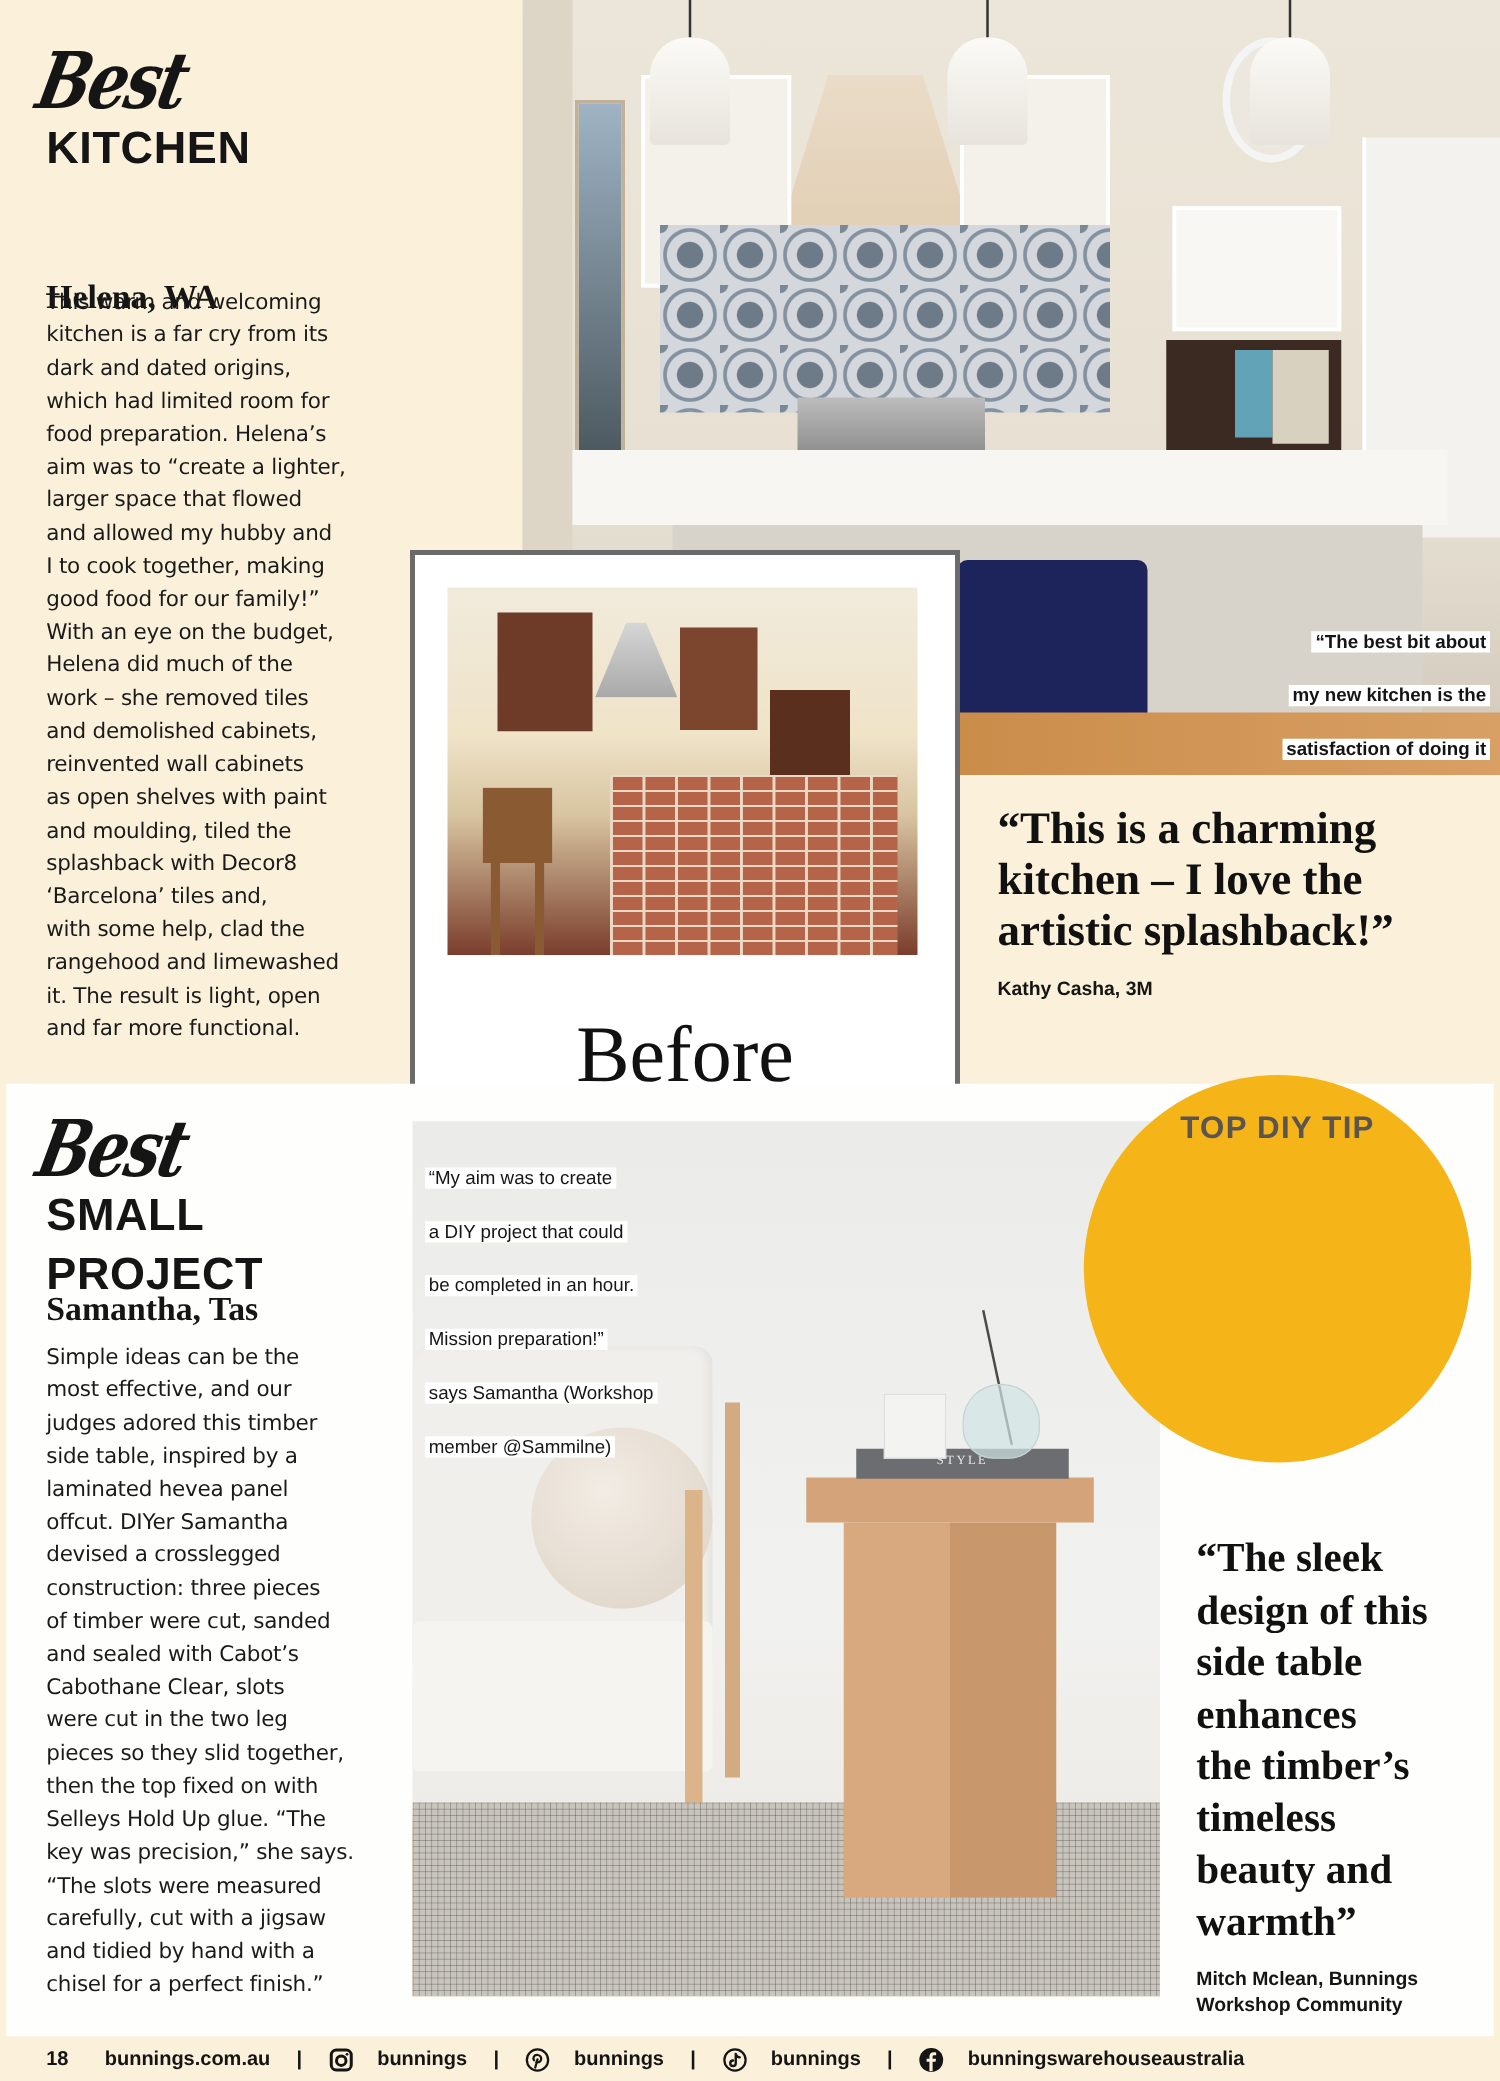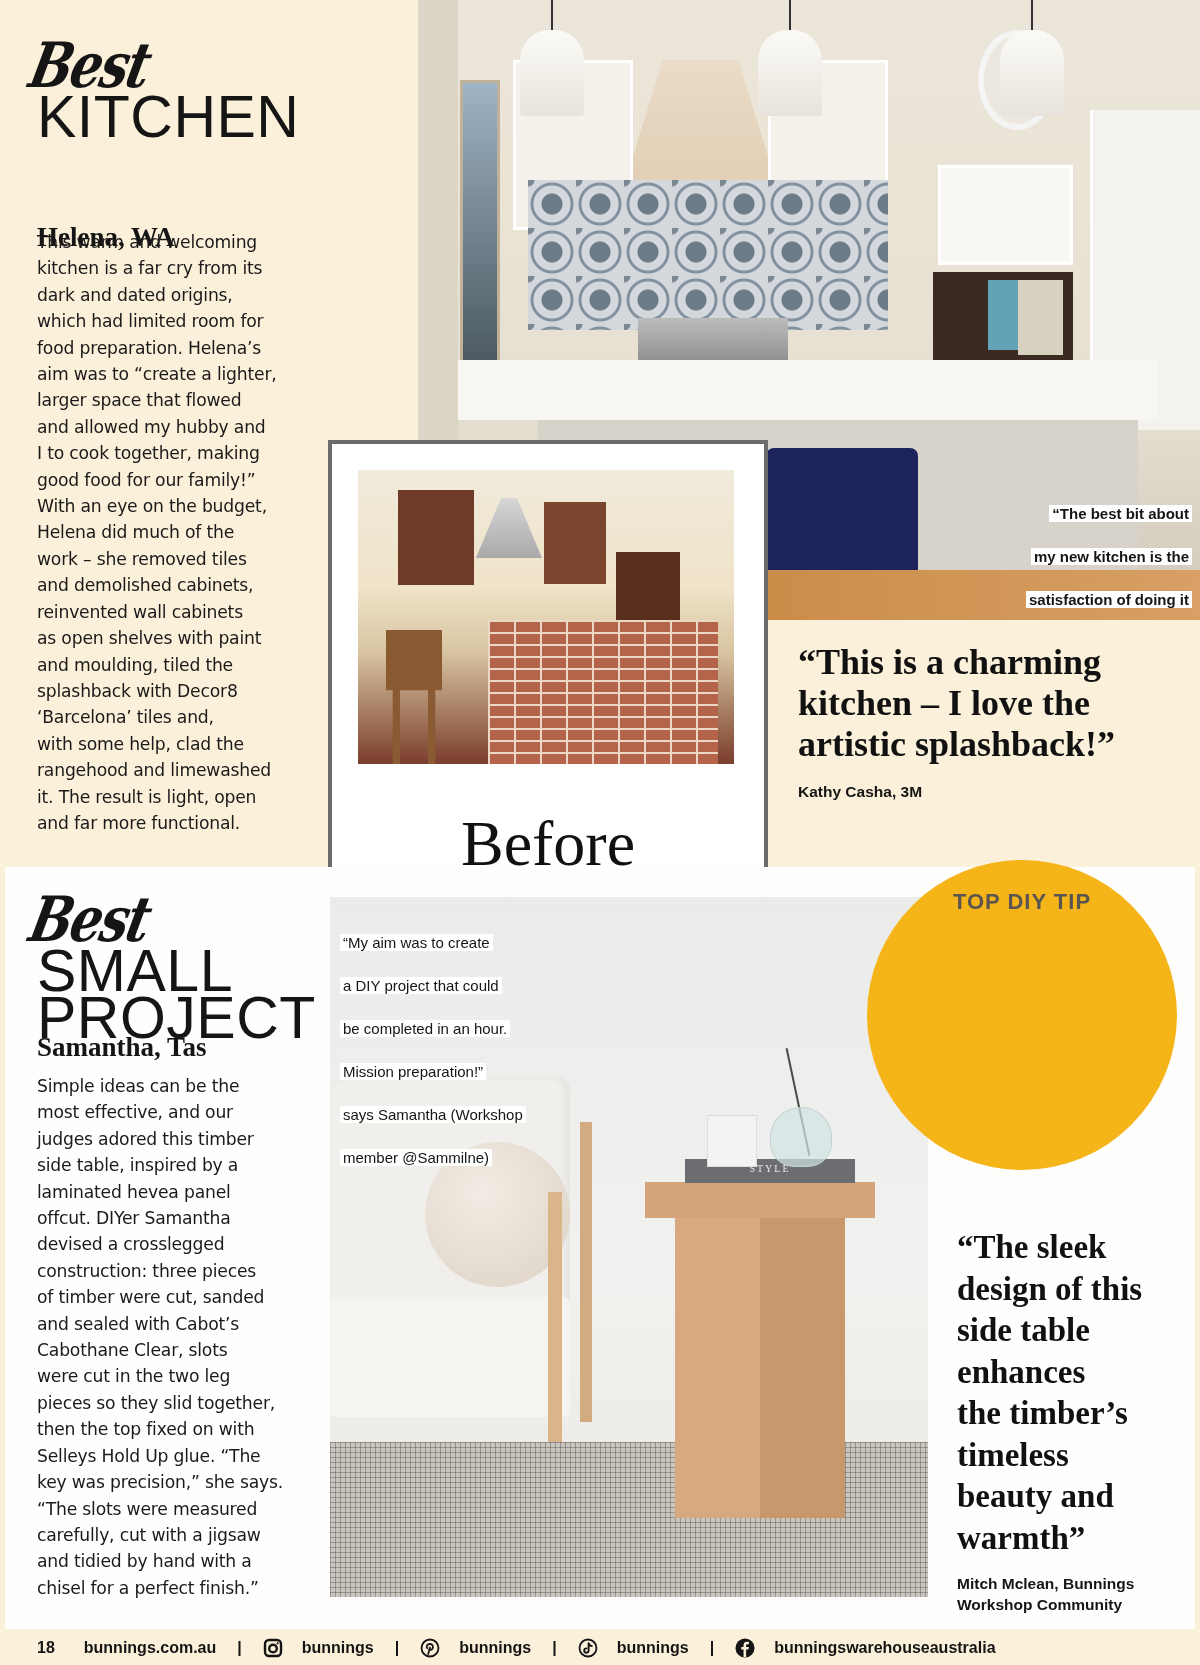--- a/index.html
+++ b/index.html
@@ -12,21 +12,21 @@
   .best-script {
     font-family: "DejaVu Serif", serif;
     font-style: italic; font-weight: bold;
     font-size: 50px; letter-spacing: -2px;
     transform: skewX(-12deg) scaleY(1.25);
     transform-origin: left top;
     line-height: 1;
   }
   .headline {
     font-family: "Liberation Sans", sans-serif;
-    font-weight: normal; font-size: 59px; line-height: 47px;
+    font-weight: bold; font-size: 36px; line-height: 47px;
     letter-spacing: 0.5px;
   }
   .location {
     font-family: "Liberation Serif", serif; font-weight: bold;
     font-size: 27px; line-height: 30px;
   }
   .body-text {
     font-family: "DejaVu Sans", sans-serif;
     font-size: 17.2px; line-height: 26.4px; color: #1a1a1a;
     letter-spacing: -0.2px; white-space: pre-line;
@@ -135,21 +135,21 @@
   .photo-room .candle { left: 377px; top: 218px; width: 50px; height: 52px; background: #f3f3f1; border: 1px solid #ddd; }
   .photo-room .vase { left: 440px; top: 210px; width: 62px; height: 60px; border-radius: 50% 50% 40% 40%; background: rgba(210,228,228,.7); border: 1px solid #c3d3d3; }
   .photo-room .stem { left: 467px; top: 150px; width: 2px; height: 110px; background: #4a4a4a; transform: rotate(-12deg); }
   .photo-room .book-title { left: 355px; top: 266px; width: 170px; text-align: center; font-family: "Liberation Serif", serif; font-size: 10px; letter-spacing: 2px; color: #e9e9e9; }
 
   .tip-circle {
     left: 867px; top: 860px; width: 310px; height: 310px; border-radius: 50%;
     background: #f5b417; text-align: center; color: #5f5a4a;
     padding-top: 30px;
   }
-  .tip-title { font-family: "Liberation Sans", sans-serif; font-weight: bold; font-size: 22px; line-height: 24px; letter-spacing: 1px; color: #5a5550; }
+  .tip-title { font-family: "Liberation Sans", sans-serif; font-weight: bold; font-size: 25px; line-height: 24px; letter-spacing: 1px; color: #5a5550; }
   .tip-body { font-family: "Liberation Sans", sans-serif; font-size: 20.5px; line-height: 26.5px; letter-spacing: 1px; white-space: pre-line; color: #5f5a4e; }
 
   
   .footer {
     left: 37px; top: 1636px; height: 24px; display: flex; align-items: center; gap: 19px;
     font-family: "Liberation Sans", sans-serif; font-weight: bold; font-size: 16px; color: #151515;
   }
   .footer .sep { margin: 0 2px; }
   .footer .icon { width: 20px; height: 20px; display: inline-flex; align-items: center; justify-content: center; }
   .footer .page-num { margin-right: 10px; }

